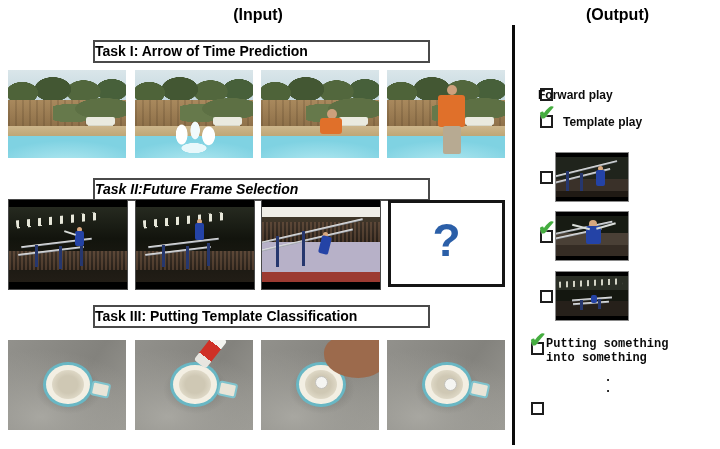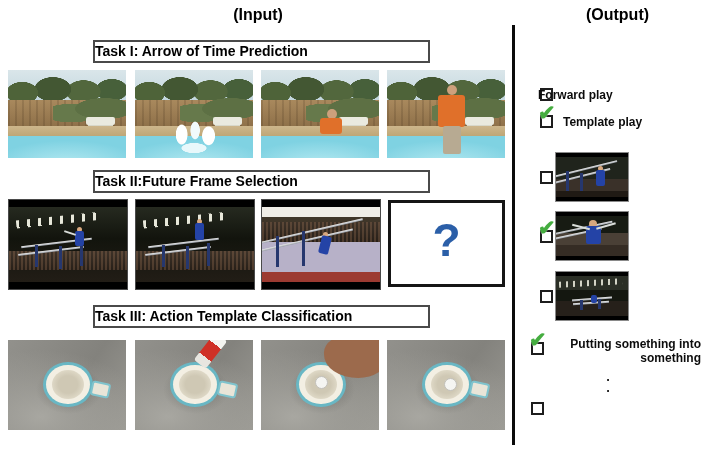--- a/index.html
+++ b/index.html
@@ -137,21 +137,21 @@
     <div class="l fence"></div>
     <div class="l bush"></div>
     <div class="l bench"></div>
     <div class="l deck"></div>
     <div class="l water"></div>
     <div class="l head" style="left:60px;top:15px;"></div>
     <div class="l shirt" style="left:51px;top:25px;width:27px;height:32px;"></div>
     <div class="l pants" style="left:56px;top:56px;width:18px;height:28px;"></div>
   </div>
 
-  <div class="taskbox" style="top:170px;">
+  <div class="taskbox" style="top:178px;font-style:italic;">
     <span>Task II:Future Frame Selection</span>
   </div>
 
   <div class="frame gym" style="left:8px;top:199px;height:89px;">
     <div class="l stage">
       <div class="l lights" style="left:6%;top:12%;width:74%;height:10%;transform:rotate(-6deg);"></div>
       <div class="l crowd" style="left:0;right:0;top:58%;height:26%;"></div>
       <div class="barH" style="left:10%;top:47%;width:60%;transform:rotate(-7deg);"></div>
       <div class="barH" style="left:8%;top:57%;width:56%;transform:rotate(-7deg);"></div>
       <div class="barV" style="left:22%;top:50%;height:30%;"></div>
@@ -187,21 +187,21 @@
       <div class="skin" style="left:52%;top:33%;width:5px;height:5px;"></div>
       <div class="gymnast" style="left:49%;top:38%;width:10px;height:18px;transform:rotate(14deg);"></div>
     </div>
   </div>
 
   <div class="qbox">
     <div class="qmark">?</div>
   </div>
 
   <div class="taskbox" style="top:305px;">
-    <span>Task III: Action Template Classification</span>
+    <span>Task III: Putting Template Classification</span>
   </div>
 
   <div class="frame cupS" style="left:8px;top:340px;">
     <div class="l shadow"></div>
     <div class="l cup">
       <div class="cupbody"></div>
       <div class="cupin"></div>
     </div>
     <div class="l handle"></div>
   </div>
@@ -290,21 +290,21 @@
       <div class="barV" style="left:34%;top:60%;height:24%;"></div>
       <div class="barV" style="left:58%;top:58%;height:24%;"></div>
       <div class="gymnast" style="left:48%;top:48%;width:6px;height:8px;"></div>
     </div>
   </div>
 
   <div class="cbwrap checked" style="left:531px;top:342px;">
     <div class="cb"></div>
     <div class="check">✔</div>
   </div>
-  <div class="lbl" style="left:546px;top:337px;width:155px;text-align:right;">Putting something into something</div>
+  <div class="lbl" style="left:546px;top:337px;width:155px;text-align:left;font-family:Liberation Mono, monospace;">Putting something into something</div>
 
   <div class="dots" style="left:600px;top:371px;width:16px;">
     <div>.</div>
     <div>.</div>
   </div>
 
   <div class="cbwrap" style="left:531px;top:402px;">
     <div class="cb"></div>
 
   </div>

